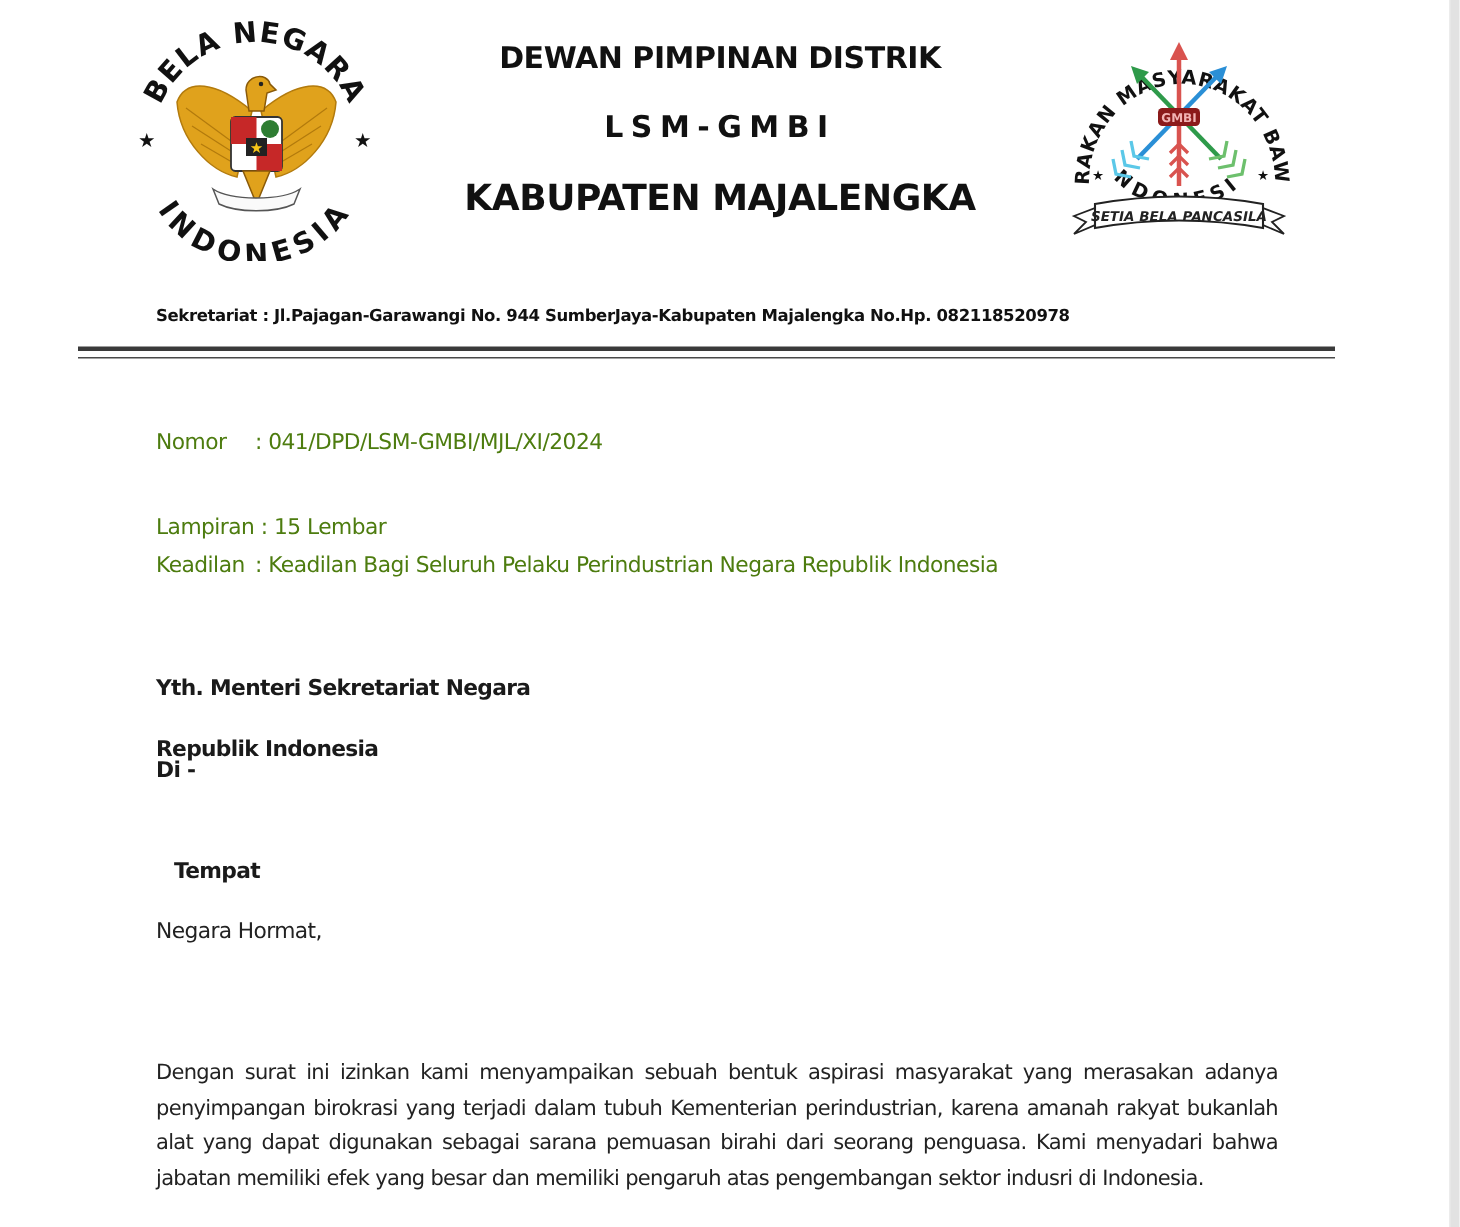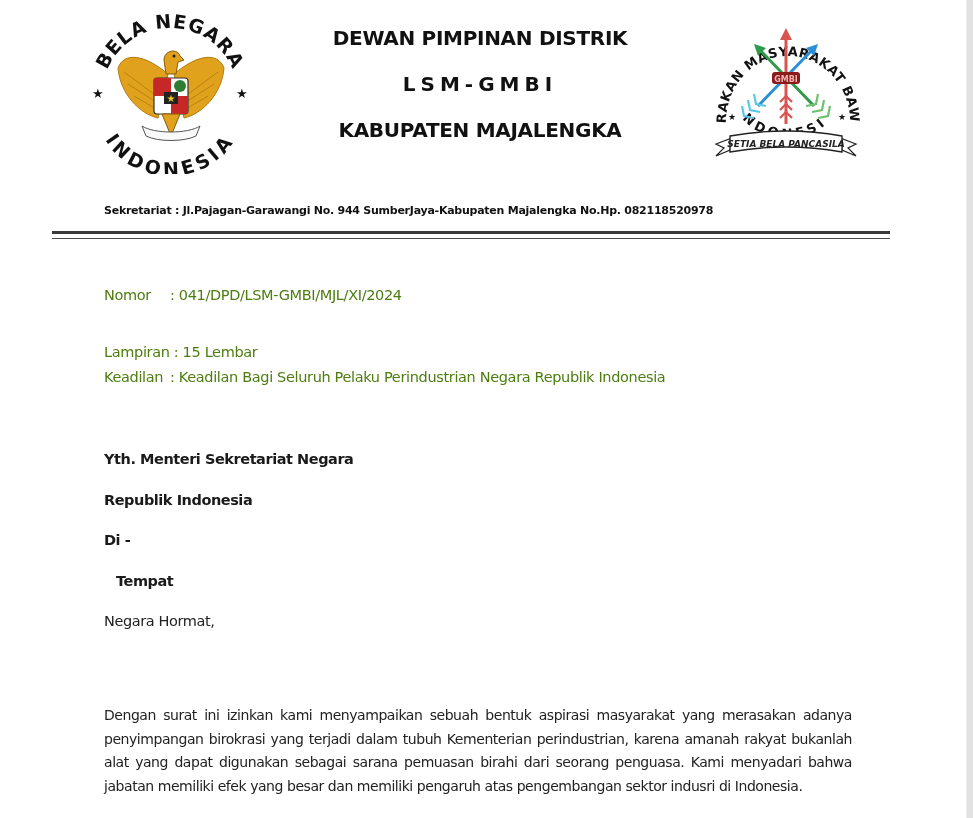--- a/index.html
+++ b/index.html
@@ -15,41 +15,41 @@
     background: #e2e2e2; border-left: 1px solid #ececec;
   }
   .logo-left { position: absolute; left: 84px; top: 14px; width: 172px; height: 160px; }
   .logo-right { position: absolute; left: 706px; top: 10px; width: 160px; height: 162px; }
   .title {
     position: absolute; left: 300px; width: 360px; text-align: center;
     font-family: "DejaVu Sans", sans-serif; font-weight: bold; color: #111;
   }
   .t1 { top: 26px; font-size: 20px; letter-spacing: -0.3px; }
   .t2 { top: 72px; font-size: 20px; letter-spacing: 5px; }
-  .t3 { top: 118px; font-size: 20px; letter-spacing: -0.3px; }
+  .t3 { top: 118px; font-size: 24px; letter-spacing: -0.3px; }
   .address {
     position: absolute; left: 104px; top: 204px; width: 760px;
     font-family: "DejaVu Sans", sans-serif; font-weight: bold; font-size: 11px;
     letter-spacing: -0.25px; color: #111; white-space: nowrap;
   }
   .rule-thick { position: absolute; left: 52px; top: 231px; width: 838px; height: 3px; background: #3a3a3a; }
   .rule-thin { position: absolute; left: 52px; top: 238px; width: 838px; height: 1px; background: #4a4a4a; }
   .meta-row {
     position: absolute; left: 104px; font-size: 14.5px; color: #4d7c0f; white-space: nowrap;
     font-family: "DejaVu Sans", sans-serif; letter-spacing: -0.35px;
   }
   .meta-label { display: inline-block; }
   .m1 { top: 287px; } .m1 .meta-label { width: 66px; }
   .m2 { top: 344px; }
   .m3 { top: 369px; } .m3 .meta-label { width: 66px; }
   .addr-line {
     position: absolute; left: 104px; font-size: 14.5px; font-weight: bold; color: #1a1a1a;
     font-family: "DejaVu Sans", sans-serif; letter-spacing: -0.45px; white-space: nowrap;
   }
-  .a1 { top: 451px; } .a2 { top: 492px; } .a3 { top: 532px; } .a4 { top: 573px; left: 116px; }
+  .a1 { top: 451px; } .a2 { top: 492px; } .a3 { top: 506px; } .a4 { top: 573px; left: 116px; }
   .greeting {
     position: absolute; left: 104px; top: 613px; font-size: 14.5px; color: #222;
     font-family: "DejaVu Sans", sans-serif; letter-spacing: -0.4px;
   }
   .body-para {
     position: absolute; left: 104px; top: 704px; width: 748px;
     font-family: "DejaVu Sans", sans-serif; font-size: 14px; line-height: 23.5px;
     color: #222; text-align: justify; letter-spacing: -0.45px; margin: 0;
   }
   svg text { font-family: "DejaVu Sans", sans-serif; font-weight: bold; }

